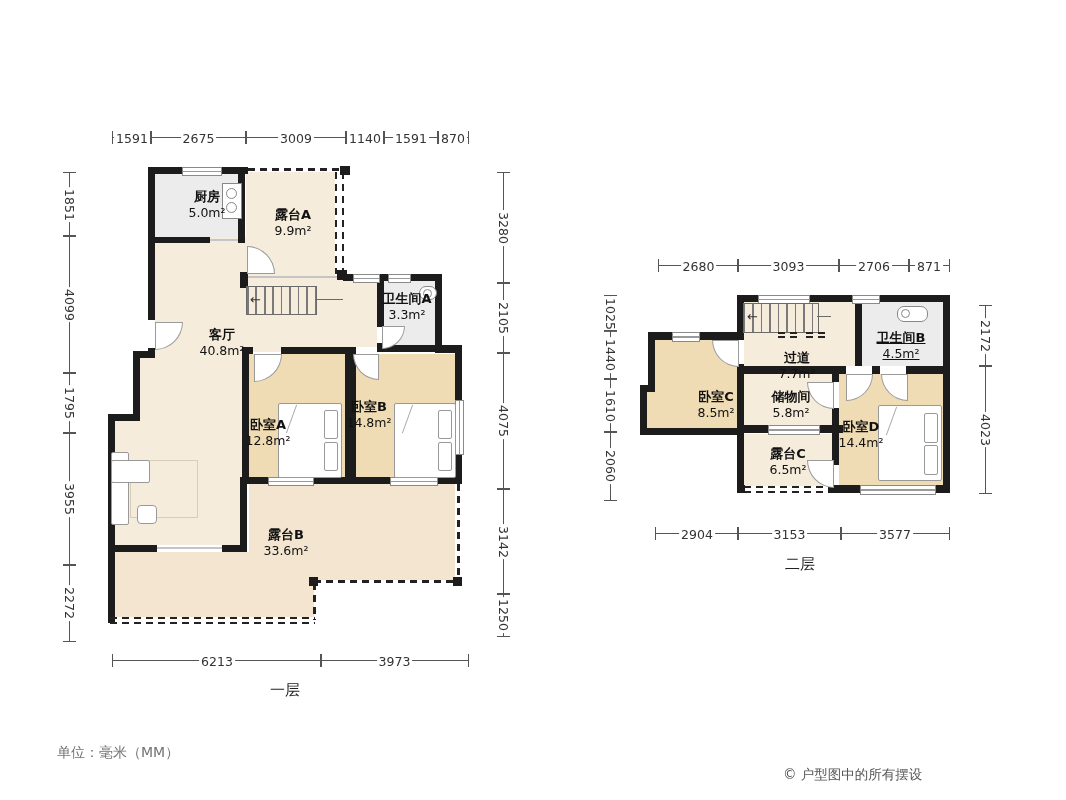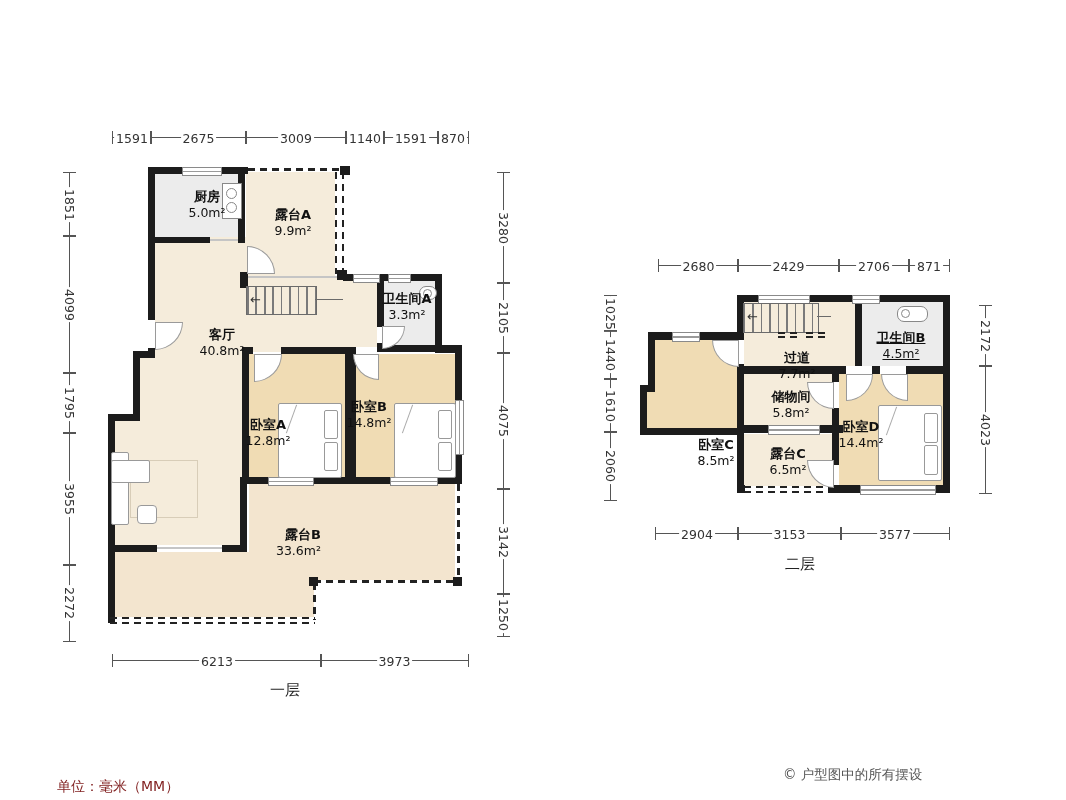--- a/index.html
+++ b/index.html
@@ -46,21 +46,21 @@
   .rlabel .rarea{display:block;font-size:12.5px;font-weight:500;}
   .dim-h{position:absolute;height:13px;border-left:1px solid #555;border-right:1px solid #555;}
   .dim-h::before{content:"";position:absolute;left:0;right:0;top:6px;border-top:1px solid #555;}
   .dim-h span{position:absolute;left:50%;top:50%;transform:translate(-50%,-50%);background:#fff;padding:0 2px;
               font-size:12.5px;color:#333;white-space:nowrap;}
   .dim-v{position:absolute;width:13px;border-top:1px solid #555;border-bottom:1px solid #555;}
   .dim-v::before{content:"";position:absolute;top:0;bottom:0;left:6px;border-left:1px solid #555;}
   .dim-v span{position:absolute;left:50%;top:50%;transform:translate(-50%,-50%);background:#fff;padding:2px 0;
               font-size:12.5px;color:#333;white-space:nowrap;writing-mode:vertical-rl;}
   .floor-label{position:absolute;text-align:center;font-size:15px;color:#222;}
-  .foot{position:absolute;font-size:14px;color:#7f1d1d;margin-top:34px;}
+  .foot{position:absolute;font-size:14px;color:#737373;}
   .copyright{position:absolute;font-size:13.5px;color:#555;}
 </style>
 </head>
 <body>
 
 <div id="canvas">
 
   <div>
 
     <div class="fl fl-gray" style="left:155px;top:174px;width:83px;height:63px;"></div>
@@ -172,21 +172,21 @@
       <span class="rarea">3.3m²</span>
     </div>
     <div class="rlabel" style="left:233px;top:417px;">
       <span class="rname">卧室A</span>
       <span class="rarea">12.8m²</span>
     </div>
     <div class="rlabel" style="left:334px;top:399px;">
       <span class="rname">卧室B</span>
       <span class="rarea">14.8m²</span>
     </div>
-    <div class="rlabel" style="left:251px;top:527px;text-align:right;">
+    <div class="rlabel" style="left:251px;top:527px;">
       <span class="rname">露台B</span>
       <span class="rarea">33.6m²</span>
     </div>
 
     <div class="dim-h" style="left:112px;top:131px;width:38px;">
         <span>1591</span>
       </div>
     <div class="dim-h" style="left:150px;top:131px;width:95px;">
         <span>2675</span>
       </div>
@@ -312,42 +312,42 @@
     </div>
 
     <div class="rlabel" style="left:762px;top:350px;">
       <span class="rname">过道</span>
       <span class="rarea">7.7m²</span>
     </div>
     <div class="rlabel" style="left:866px;top:330px;text-decoration:underline;">
       <span class="rname">卫生间B</span>
       <span class="rarea">4.5m²</span>
     </div>
-    <div class="rlabel" style="left:681px;top:389px;margin-top:48px;">
+    <div class="rlabel" style="left:681px;top:389px;">
       <span class="rname">卧室C</span>
       <span class="rarea">8.5m²</span>
     </div>
     <div class="rlabel" style="left:756px;top:389px;">
       <span class="rname">储物间</span>
       <span class="rarea">5.8m²</span>
     </div>
     <div class="rlabel" style="left:753px;top:446px;">
       <span class="rname">露台C</span>
       <span class="rarea">6.5m²</span>
     </div>
     <div class="rlabel" style="left:826px;top:419px;">
       <span class="rname">卧室D</span>
       <span class="rarea">14.4m²</span>
     </div>
 
     <div class="dim-h" style="left:658px;top:259px;width:79px;">
         <span>2680</span>
       </div>
     <div class="dim-h" style="left:737px;top:259px;width:101px;">
-        <span>2429</span>
+        <span>3093</span>
       </div>
     <div class="dim-h" style="left:838px;top:259px;width:70px;">
         <span>2706</span>
       </div>
     <div class="dim-h" style="left:908px;top:259px;width:40px;">
         <span>871</span>
       </div>
 
     <div class="dim-v" style="left:604px;top:295px;height:35px;">
         <span>1025</span>

